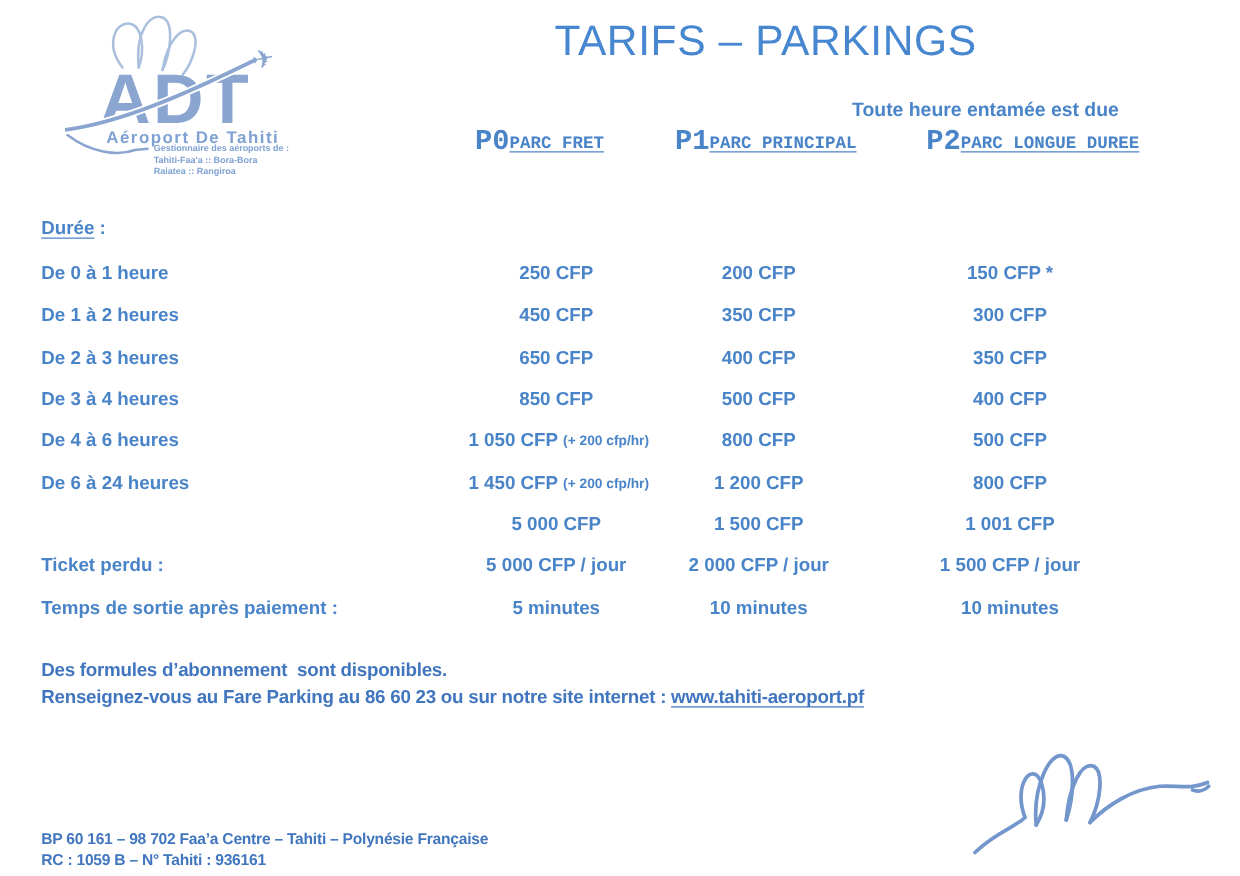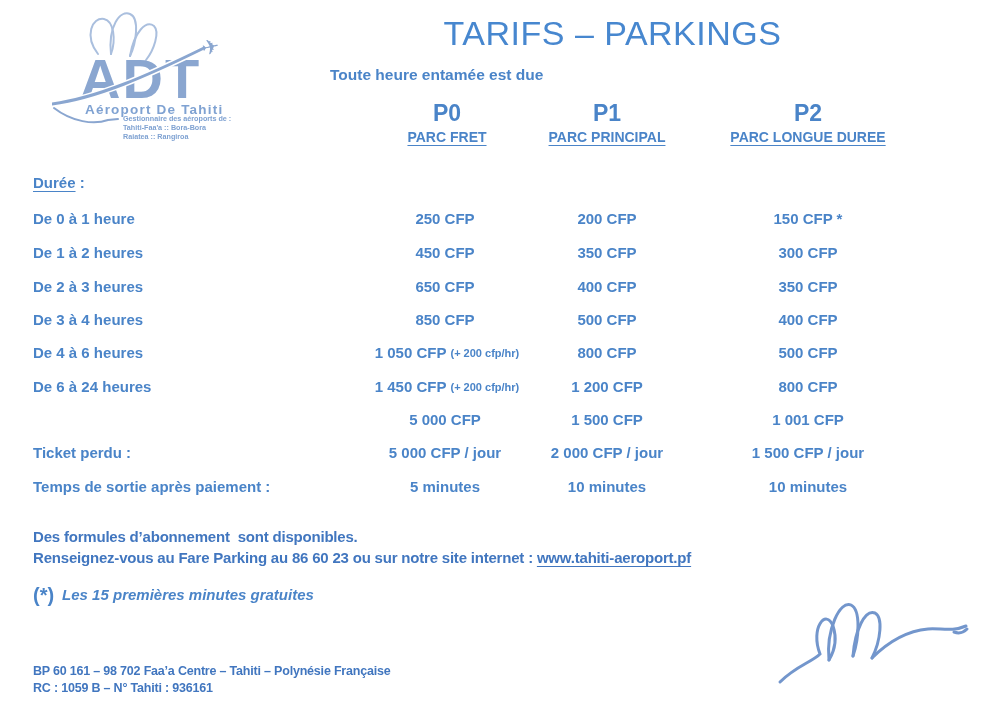--- a/index.html
+++ b/index.html
@@ -6,27 +6,27 @@
   .page{
     position:relative;width:992px;height:701px;background:#ffffff;
     font-family:"Liberation Sans",sans-serif;overflow:hidden;
   }
   
   .title{
     position:absolute;left:330px;top:14px;width:565px;text-align:center;
     font-size:34px;font-weight:normal;letter-spacing:.5px;color:#4787cf;
   }
   .subtitle{
-    position:absolute;left:330px;top:66px;width:565px;text-align:left;
+    position:absolute;left:330px;top:80px;width:565px;text-align:right;
     font-size:15.5px;font-weight:bold;color:#4a84c8;
   }
   
   .colhead{
-    position:absolute;top:100px;width:134px;display:flex;flex-direction:column;
-    align-items:center;color:#4a84c8;font-weight:bold;
+    position:absolute;top:100px;width:134px;display:flex;flex-direction:row;
+    align-items:center;color:#4a84c8;font-weight:bold;font-family:Liberation Mono, monospace;
   }
   .colhead.c0{left:380px}.colhead.c1{left:540px}.colhead.c2{left:741px}
   .colcode{font-size:23px;line-height:27px;}
   .colname{font-size:14px;white-space:nowrap;text-decoration:underline;text-underline-offset:3px;margin-top:2px;}
   
   .row{
     position:absolute;left:33px;width:926px;height:20px;line-height:20px;
     font-size:15px;font-weight:bold;color:#4a84c8;
   }
   .lab{position:absolute;left:0;white-space:nowrap;}
@@ -173,23 +173,20 @@
         <span>5 minutes</span>
         <span class="note"></span>
       </span>
     <span class="val v1">10 minutes</span>
     <span class="val v2">10 minutes</span>
   </div>
 
   <div class="ftr" style="top:528px">Des formules d’abonnement  sont disponibles.</div>
   <div class="ftr" style="top:549px"><span>Renseignez-vous au Fare Parking au 86 60 23 ou sur notre site internet : </span><span class="link">www.tahiti-aeroport.pf</span></div>
 
-  <div class="footnote">
-    <span class="fnmark">(*)</span><span class="fntext">Les 15 premières minutes gratuites</span>
-  </div>
 
   <div class="addr" style="top:636px">BP 60 161 – 98 702 Faa’a Centre – Tahiti – Polynésie Française</div>
   <div class="addr" style="top:653px">RC : 1059 B – N° Tahiti : 936161</div>
 
   <svg class="flower" width="220" height="105" viewBox="0 0 220 105">
     <g fill="none" stroke="#7396cc" stroke-width="3" stroke-linecap="round">
       <path d="M12,90 C28,74 44,70 52,62 C42,36 58,16 65,34 C69,46 67,58 61,68"></path>
       <path d="M61,68 C58,38 72,8 83,13 C93,18 91,46 85,64"></path>
       <path d="M85,64 C87,38 97,17 107,21 C115,25 113,48 104,66"></path>
       <path d="M104,66 C118,52 138,39 160,37 C173,36 184,40 198,34"></path>

